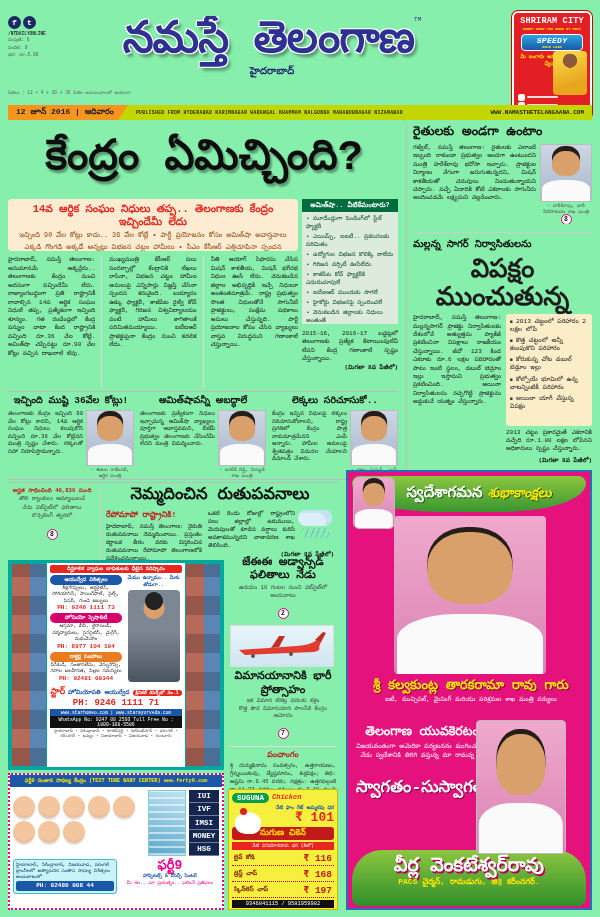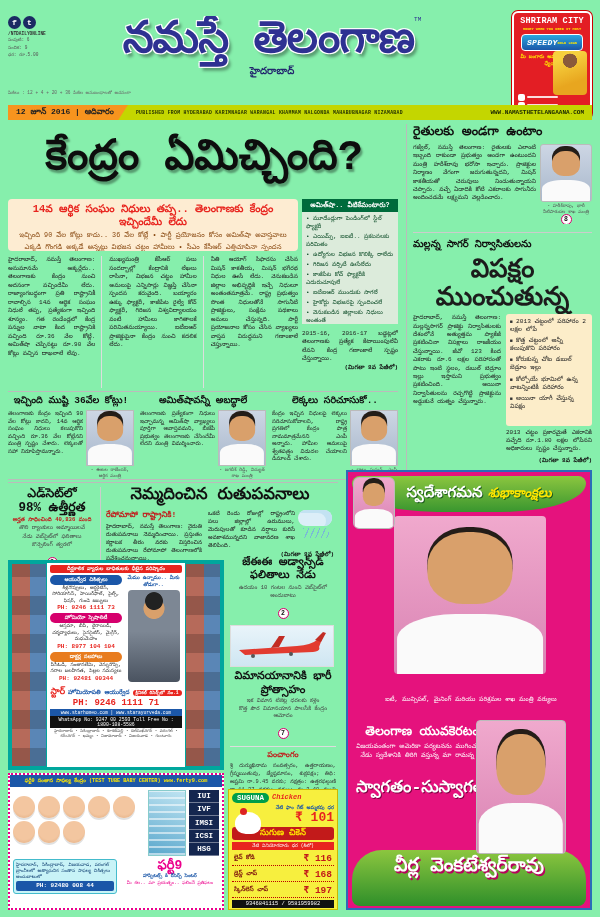--- a/index.html
+++ b/index.html
@@ -20,21 +20,21 @@
   .logo-tm{font-size:6px;color:#2e3192;vertical-align:top;}
   .logo-city{font-size:10px;color:#23286e;font-weight:bold;margin-top:1px;}
   .tagline{left:335px;top:22px;width:168px;text-align:right;font-size:11.5px;font-weight:800;color:#ec008c;}
   .pages-line{left:8px;top:90px;width:200px;font-size:4.5px;color:#666;}
   
   .shriram{left:512px;top:11px;width:80px;height:108px;background:#e31e24;border-radius:6px;
            border:2px solid #fff;box-shadow:0 0 0 1px #c00;padding:3px;overflow:hidden;text-align:center;}
   .sh-title{font-size:8.5px;font-weight:800;color:#fff;letter-spacing:.2px;}
   .sh-sub{font-size:3.6px;color:#ffe600;font-weight:bold;margin-top:1px;}
   .sh-speedy{margin:3px auto 0;width:62px;height:17px;background:linear-gradient(#2aa7e0,#1b57a8);
-             border-radius:4px;border:1px solid #fff;display:flex;flex-direction:row;align-items:center;justify-content:center;}
+             border-radius:4px;border:1px solid #fff;display:flex;flex-direction:column;align-items:center;justify-content:center;}
   .sh-speedy b{font-size:8px;color:#fff;font-style:italic;letter-spacing:.3px;line-height:1;}
   .sh-speedy span{font-size:3.6px;color:#ffe600;font-weight:bold;}
   .sh-te{font-size:5px;color:#ffe600;font-weight:bold;margin-top:3px;line-height:1.35;}
   .sh-woman{position:absolute;right:3px;bottom:22px;width:34px;height:44px;border-radius:4px;
             background:radial-gradient(circle at 50% 22%,#8a5a3a 0 18%,transparent 19%),
                        linear-gradient(160deg,#f7d13e 20%,#e8a61f 70%);}
   .sh-row{position:absolute;left:4px;width:40px;height:8px;display:flex;align-items:center;gap:2px;}
   .sh-row i{width:7px;height:7px;background:#fff;border-radius:2px;flex:0 0 auto;}
   .sh-row u{display:block;height:2px;background:rgba(255,255,255,.85);border-radius:1px;flex:1;}
   
@@ -371,21 +371,20 @@
         <div class="opp-after">2013 చట్టం ప్రకారమైతే ఎకరానికి వచ్చేది రూ.1.80 లక్షల లోపేనని అధికారులు స్పష్టం చేస్తున్నారు.</div>
         <span class="cont">(మిగతా 8వ పేజీలో)</span>
       </div>
     </div>
   </div>
 
   <div class="abs lower-rule"></div>
   <div class="abs vrule"></div>
 
   <div class="abs edcet">
-    <div class="ed-h"><span>ఎడ్‌సెట్‌లో</span><br><span>98% ఉత్తీర్ణత</span></div>
     <div class="ed-line first">అర్హత సాధించింది 40,836 మంది</div>
     <div class="ed-line">తొలి ర్యాంకులు అమ్మాయిలవే</div>
     <div class="ed-line">నేడు వెబ్‌సైట్‌లో ఫలితాలు</div>
     <div class="ed-line">కౌన్సెలింగ్ త్వరలో</div>
     <div style="margin-top:2px;"><span class="pageref">8</span></div>
   </div>
 
   <div class="abs midcol">
     <div class="jee-h">జేఈఈ అడ్వాన్స్‌డ్ ఫలితాలు నేడు</div>
     <div class="jee-sub">ఉదయం 10 గంటల నుంచి వెబ్‌సైట్‌లో అందుబాటు</div>
@@ -506,21 +505,21 @@
           <div class="baby"></div>
           <div class="baby"></div>
           <div class="baby"></div>
           <div class="baby"></div>
       </div>
       <div class="fe-building"></div>
       <div class="fe-services">
         <div class="fe-serv">IUI</div>
         <div class="fe-serv">IVF</div>
         <div class="fe-serv">IMSI</div>
-        <div class="fe-serv">ICSI</div>
+        <div class="fe-serv">MONEY</div>
         <div class="fe-serv">HSG</div>
       </div>
     </div>
     <div class="fe-bottom">
       <div class="fe-cyan">
         <span>హైదరాబాద్, సికింద్రాబాద్, విజయవాడ, వరంగల్ బ్రాంచీలలో అత్యాధునిక సంతాన సాఫల్య చికిత్సలు అందుబాటులో</span>
         <div class="fe-ph">PH: 92480 008 44</div>
       </div>
       <div class="fe-logo-block">
         <div class="fe-logo">ఫర్టీ9</div>
@@ -530,23 +529,25 @@
     </div>
   </div>
 
   <div class="abs ktr">
     <div class="ktr-band-top">
       <span class="ktr-bt1">స్వదేశాగమన</span>
       <span class="ktr-bt2">శుభాకాంక్షలు</span>
     </div>
     <div class="kcr-photo portrait pink-bg"></div>
     <div class="ktr-photo portrait pink-bg"></div>
+    <div class="ktr-name">శ్రీ కల్వకుంట్ల తారకరామా రావు గారు</div>
     <div class="ktr-desig">ఐటీ, మున్సిపల్, మైనింగ్ మరియు పరిశ్రమల శాఖ మంత్రి వర్యులు</div>
     <div class="ktr-yuva">తెలంగాణ యువకెరటం</div>
     <div class="ktr-lines">విజయవంతంగా అమెరికా పర్యటనను ముగించుకొని నేడు స్వదేశానికి తిరిగి వస్తున్న మా రామన్న కు</div>
     <div class="ktr-welcome">స్వాగతం-సుస్వాగతం</div>
     <div class="ktr-p2 portrait pink-bg"></div>
     <div class="ktr-band-bot">
       <div class="ktr-host">వీర్ల వెంకటేశ్వర్‌రావు</div>
+      <div class="ktr-host-t">PACS చైర్మన్, రామడుగు, జి॥ కరీంనగర్.</div>
     </div>
   </div>
 
 </div>
 
 </body></html>

